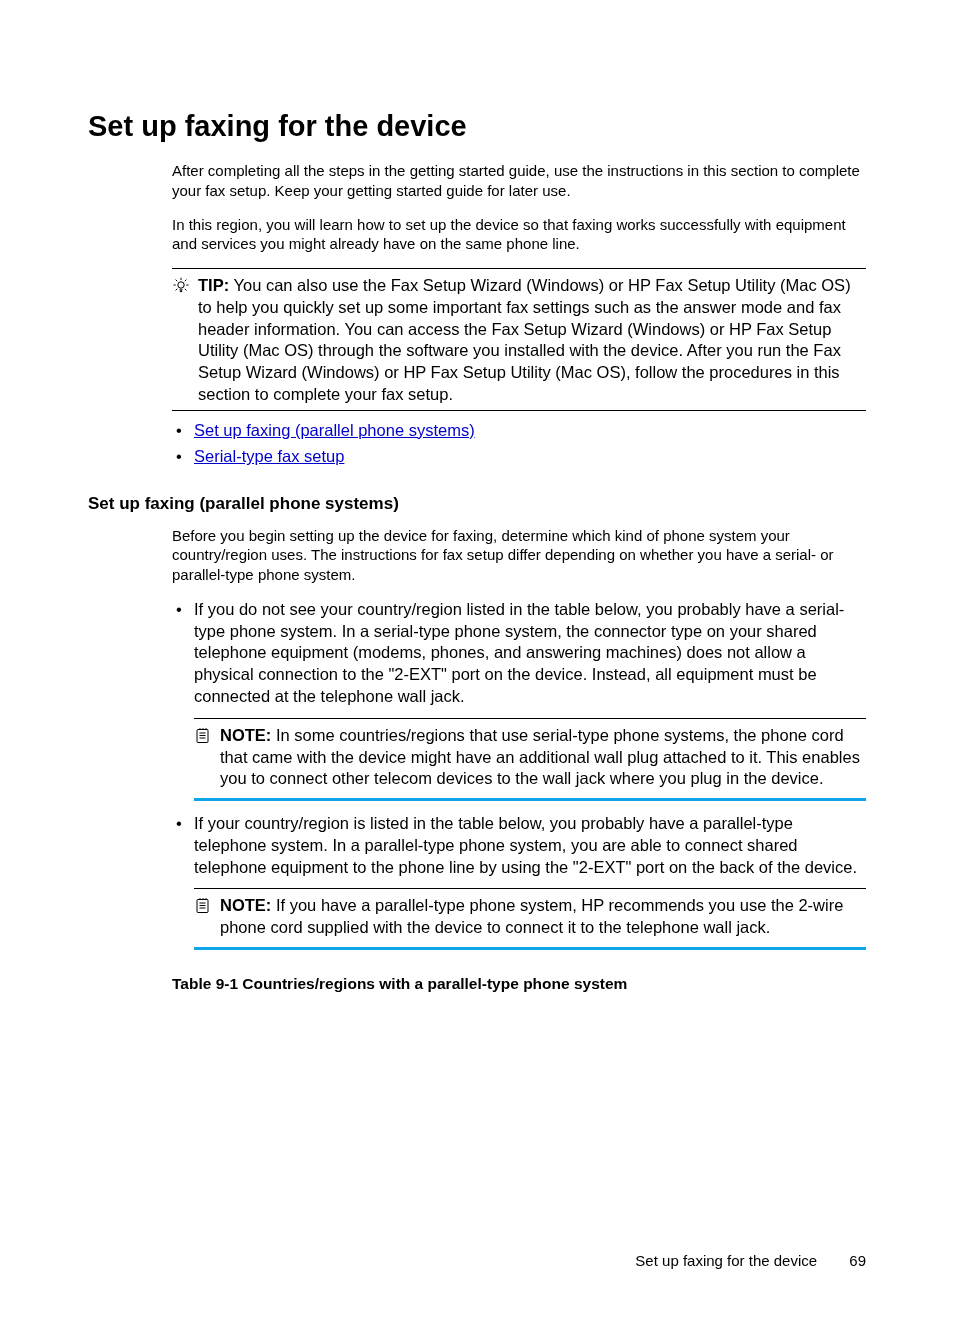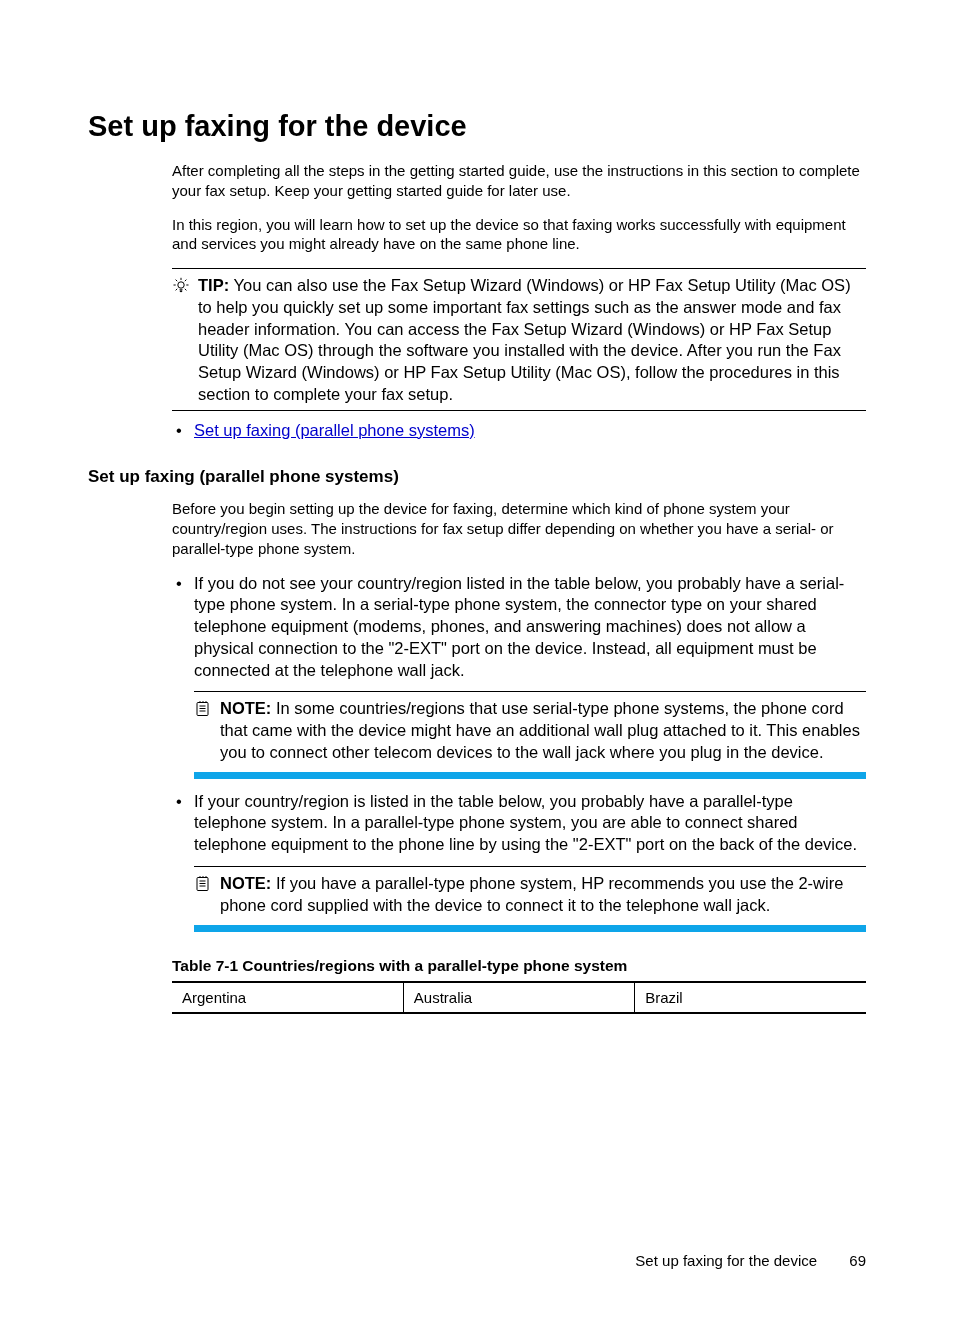--- a/index.html
+++ b/index.html
@@ -85,21 +85,21 @@
   }
   ul.bullets > li::before {
     content: "•";
     position: absolute;
     left: 4px;
     top: 0;
     color: #000;
   }
   .nested-callout {
     border-top: 1px solid #000;
-    border-bottom: 7px solid #0ea5e9;
+    border-bottom: 3px solid #0ea5e9;
     padding: 6px 0 8px 0;
     margin-top: 10px;
     margin-bottom: 4px;
     position: relative;
   }
   .nested-callout-inner {
     padding-left: 26px;
     font-size: 16.5px;
     line-height: 1.32;
     position: relative;
@@ -162,20 +162,21 @@
         </g>
       </svg>
     </span>
     <span class="label-bold">TIP:</span>
     <span>You can also use the Fax Setup Wizard (Windows) or HP Fax Setup Utility (Mac OS) to help you quickly set up some important fax settings such as the answer mode and fax header information. You can access the Fax Setup Wizard (Windows) or HP Fax Setup Utility (Mac OS) through the software you installed with the device. After you run the Fax Setup Wizard (Windows) or HP Fax Setup Utility (Mac OS), follow the procedures in this section to complete your fax setup.</span>
   </div>
 </div>
 
 <ul class="links">
   <li><a href="#">Set up faxing (parallel phone systems)</a></li>
+  <li><a href="#">Serial-type fax setup</a></li>
 </ul>
 
 <h2 class="h2">Set up faxing (parallel phone systems)</h2>
 
 <p class="para body-indent">Before you begin setting up the device for faxing, determine which kind of phone system your country/region uses. The instructions for fax setup differ depending on whether you have a serial- or parallel-type phone system.</p>
 
 <ul class="bullets">
   <li>
     <span>If you do not see your country/region listed in the table below, you probably have a serial-type phone system. In a serial-type phone system, the connector type on your shared telephone equipment (modems, phones, and answering machines) does not allow a physical connection to the "2-EXT" port on the device. Instead, all equipment must be connected at the telephone wall jack.</span>
     <div class="nested-callout">
@@ -215,27 +216,22 @@
             </g>
           </svg>
         </span>
         <span class="label-bold">NOTE:</span>
         <span>If you have a parallel-type phone system, HP recommends you use the 2-wire phone cord supplied with the device to connect it to the telephone wall jack.</span>
       </div>
     </div>
   </li>
 </ul>
 
-<div class="table-title">Table 7-1 Countries/regions with a parallel-type phone system</div>
+<div class="table-title">Table 9-1 Countries/regions with a parallel-type phone system</div>
 <table class="ptable">
   <tbody>
-      <tr>
-    <td>Argentina</td>
-    <td>Australia</td>
-    <td>Brazil</td>
-  </tr>
 </tbody>
   </table>
 
 <div class="footer">
   <span>Set up faxing for the device</span>
   <span class="pnum">69</span>
 </div>
 
 </body></html>

